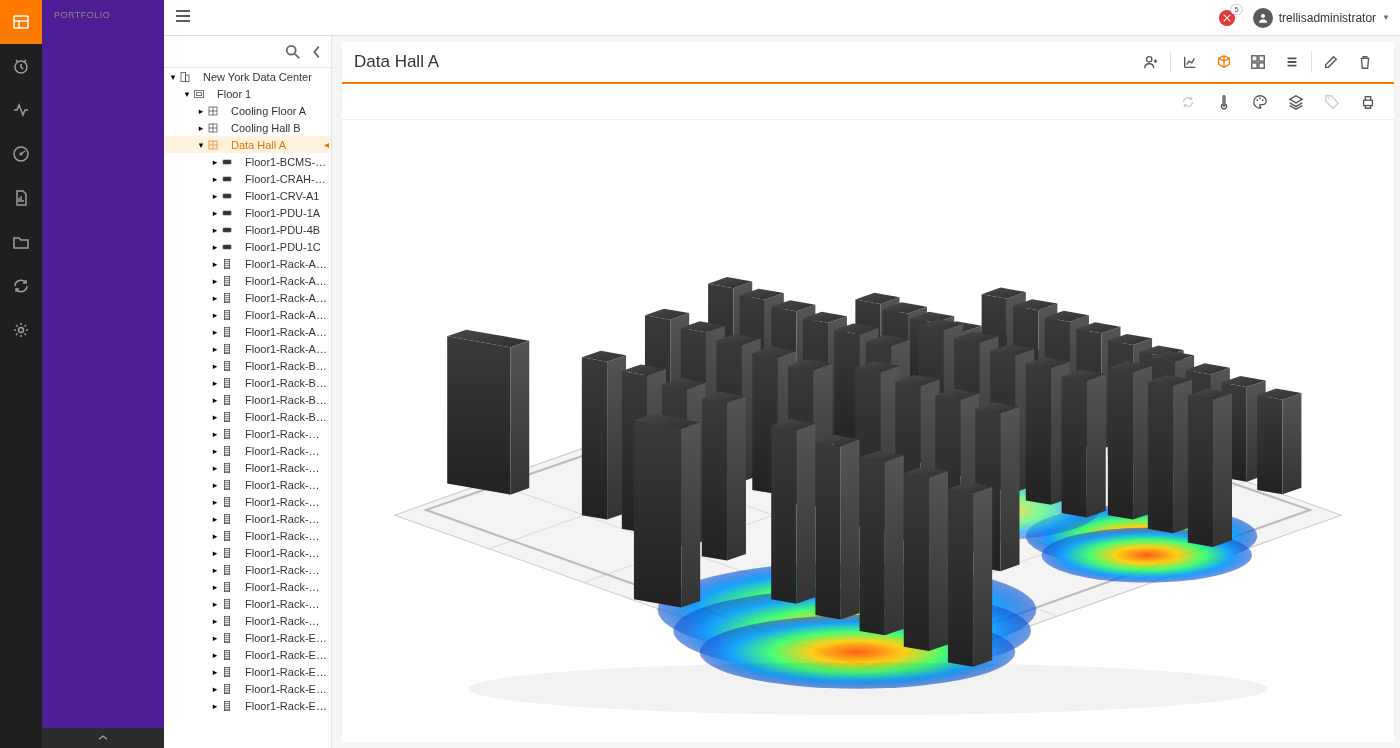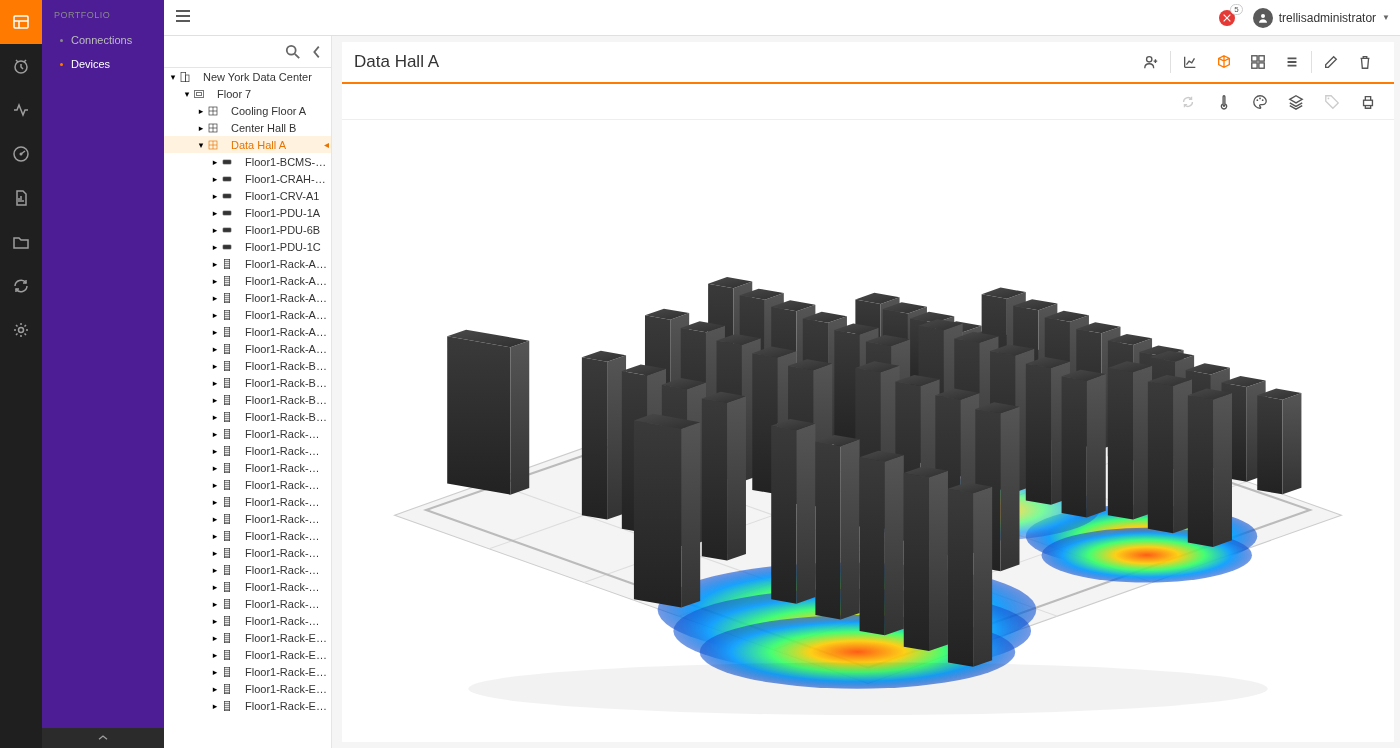--- a/index.html
+++ b/index.html
@@ -316,24 +316,20 @@
     </div>
     <div class="rail-item">
       <svg viewBox="0 0 18 18">
         <use href="#i-settings"></use>
       </svg>
     </div>
   </div>
 
 <div class="portfolio-panel">
   <div class="panel-title">PORTFOLIO</div>
-  <div id="portfolio-links">
-      <div class="panel-link">Connections</div>
-      <div class="panel-link active">Devices</div>
-    </div>
   <div class="collapse-handle">
     <svg viewBox="0 0 18 18" width="12" height="12">
         <use href="#i-chev-up"></use>
       </svg>
   </div>
 </div>
 
 <div class="main-col">
 
   <div class="app-bar">
@@ -387,39 +383,39 @@
             </span>
             <span class="tlabel">New York Data Center</span>
           </div>
           <div class="tree-row" style="padding-left: 18px;">
             <span class="twisty">▾</span>
             <span class="ticon">
               <svg viewBox="0 0 18 18" width="12" height="12" stroke="#555" stroke-width="1">
                 <use href="#ti-floor"></use>
               </svg>
             </span>
-            <span class="tlabel">Floor 7</span>
+            <span class="tlabel">Floor 1</span>
           </div>
           <div class="tree-row" style="padding-left: 32px;">
             <span class="twisty">▸</span>
             <span class="ticon">
               <svg viewBox="0 0 18 18" width="12" height="12" stroke="#555" stroke-width="1">
                 <use href="#ti-hall"></use>
               </svg>
             </span>
             <span class="tlabel">Cooling Floor A</span>
           </div>
           <div class="tree-row" style="padding-left: 32px;">
             <span class="twisty">▸</span>
             <span class="ticon">
               <svg viewBox="0 0 18 18" width="12" height="12" stroke="#555" stroke-width="1">
                 <use href="#ti-hall"></use>
               </svg>
             </span>
-            <span class="tlabel">Center Hall B</span>
+            <span class="tlabel">Cooling Hall B</span>
           </div>
           <div class="tree-row selected" style="padding-left: 32px;">
             <span class="twisty">▾</span>
             <span class="ticon">
               <svg viewBox="0 0 18 18" width="12" height="12" stroke="#555" stroke-width="1">
                 <use href="#ti-hall"></use>
               </svg>
             </span>
             <span class="tlabel">Data Hall A</span>
           </div>
@@ -459,21 +455,21 @@
             </span>
             <span class="tlabel">Floor1-PDU-1A</span>
           </div>
           <div class="tree-row" style="padding-left: 46px;">
             <span class="twisty">▸</span>
             <span class="ticon">
               <svg viewBox="0 0 18 18" width="12" height="12" stroke="#555" stroke-width="1">
                 <use href="#ti-device"></use>
               </svg>
             </span>
-            <span class="tlabel">Floor1-PDU-6B</span>
+            <span class="tlabel">Floor1-PDU-4B</span>
           </div>
           <div class="tree-row" style="padding-left: 46px;">
             <span class="twisty">▸</span>
             <span class="ticon">
               <svg viewBox="0 0 18 18" width="12" height="12" stroke="#555" stroke-width="1">
                 <use href="#ti-device"></use>
               </svg>
             </span>
             <span class="tlabel">Floor1-PDU-1C</span>
           </div>

